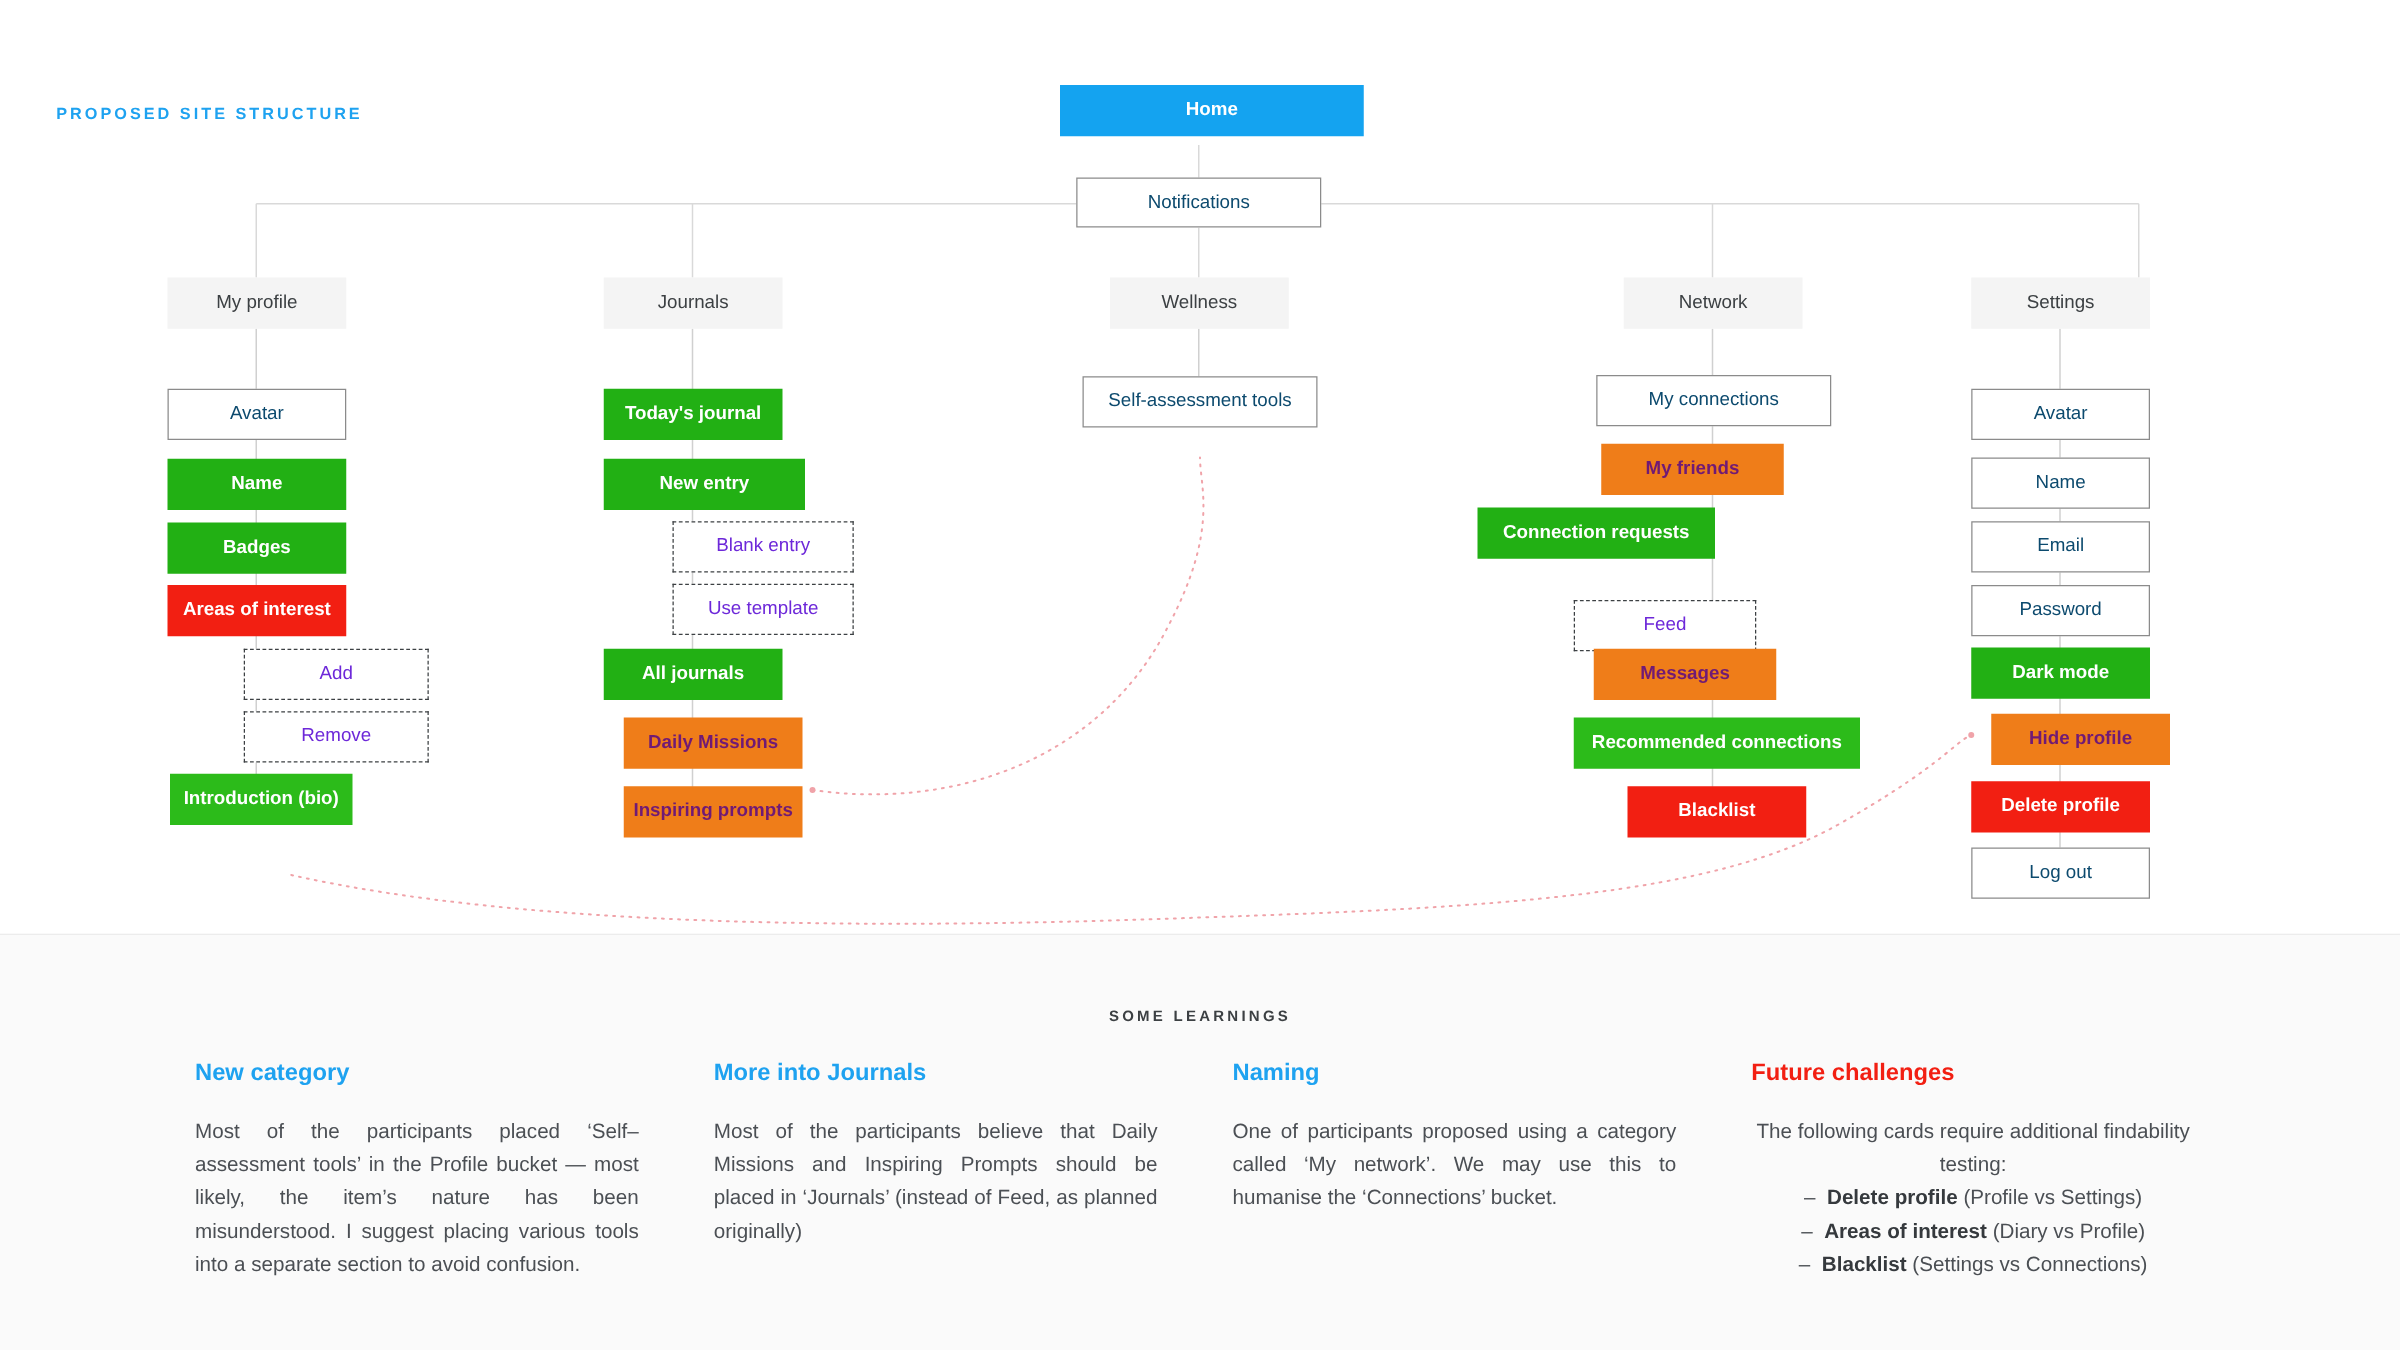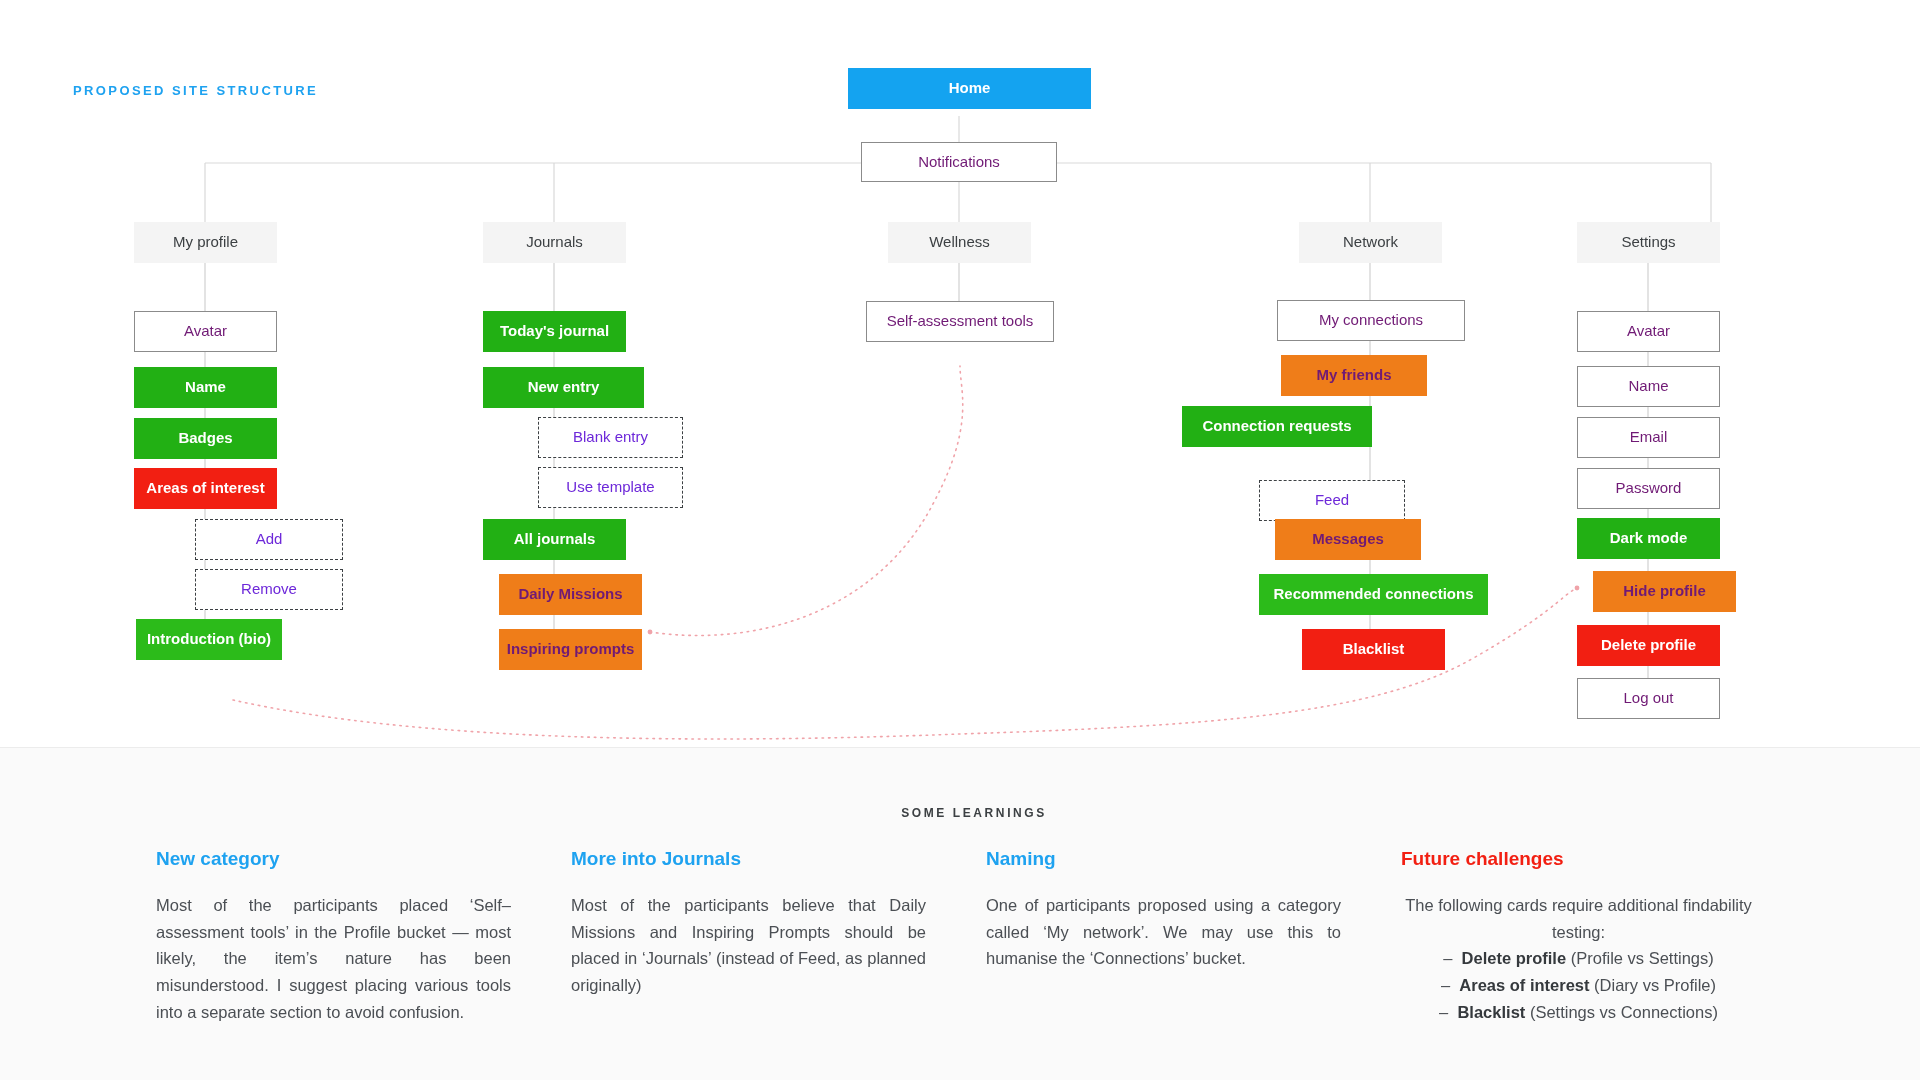--- a/index.html
+++ b/index.html
@@ -18,40 +18,39 @@
   }
   #connectors { position: absolute; left: 0; top: 0; width: 1920px; height: 747px; }
 
   .section-kicker {
     position: absolute;
     font-size: 13px;
     font-weight: 700;
     letter-spacing: 2.4px;
     color: #1ea2f0;
     white-space: nowrap;
-    margin-left: 28px;
   }
   #kicker-proposed { left: 45px; top: 83px; }
 
   .node {
     position: absolute;
     height: 41px;
     display: flex;
     align-items: center;
     justify-content: center;
     font-size: 15px;
     text-align: center;
     line-height: 1.1;
     white-space: nowrap;
     z-index: 3;
   }
   
   .n-parent { background: #f4f4f4; color: #3c4043; border: none; font-weight: 400; }
   
-  .n-plain  { background: #ffffff; color: #701a75; border: 1px solid #8b8b8b; font-weight: 400; }
+  .n-plain  { background: #ffffff; color: #0c4a6e; border: 1px solid #8b8b8b; font-weight: 400; }
   
   .n-dashed { background: #ffffff; color: #6d28d9; border: 1.6px dashed #3c4043; font-weight: 400; }
   
   .n-green  { background: #22b014; color: #ffffff; font-weight: 700; }
   .n-green2 { background: #2cbb1a; color: #ffffff; font-weight: 700; }
   .n-orange { background: #ef7d19; color: #701a75; font-weight: 700; margin-left: 16px; }
   .n-red    { background: #f21f12; color: #ffffff; font-weight: 700; }
   .n-blue   { background: #14a3f0; color: #ffffff; font-weight: 700; }
 
   

